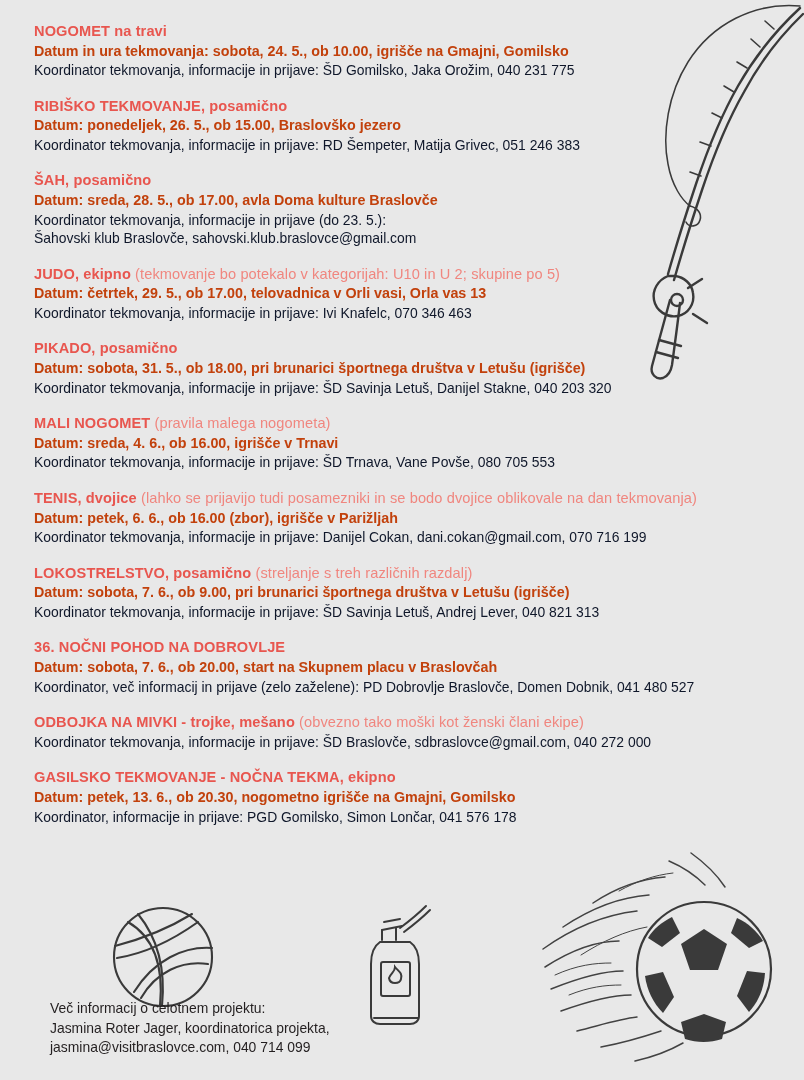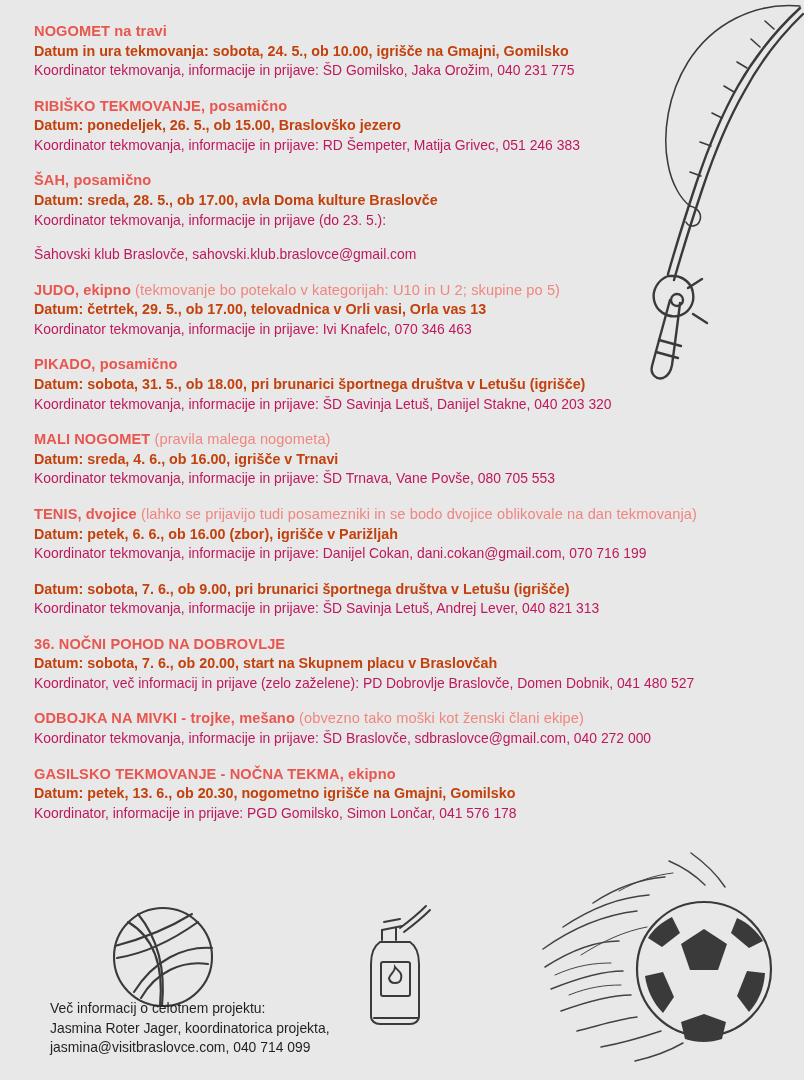--- a/index.html
+++ b/index.html
@@ -75,24 +75,24 @@
     font-size: 14.3px;
     line-height: 1.3;
     font-weight: bold;
     color: #c2410c;
     margin-bottom: 1px;
   }
   .ev-info {
     font-size: 13.9px;
     line-height: 1.33;
     font-weight: normal;
-    color: #be185d;
+    color: #0f172a;
     max-width: 700px;
   }
-  .ev-info .line2 { display: block; margin-top: 16px; }
+  .ev-info .line2 { display: block; }
 
   .footer {
     position: absolute;
     left: 50px;
     bottom: 22px;
     z-index: 3;
     font-size: 13.9px;
     line-height: 1.42;
     color: #231f20;
   }
@@ -235,20 +235,21 @@
     <div class="ev-info"><span>Koordinator tekmovanja, informacije in prijave: ŠD Trnava, Vane Povše, 080 705 553</span><span class="line2"></span></div>
   </div>
 
   <div class="event">
     <div class="ev-title"><span>TENIS,</span><span> dvojice</span><span class="note"> (lahko se prijavijo tudi posamezniki in se bodo dvojice oblikovale na dan tekmovanja)</span></div>
     <div class="ev-date">Datum: petek, 6. 6., ob 16.00 (zbor), igrišče v Parižljah</div>
     <div class="ev-info"><span>Koordinator tekmovanja, informacije in prijave: Danijel Cokan, dani.cokan@gmail.com, 070 716 199</span><span class="line2"></span></div>
   </div>
 
   <div class="event">
+    <div class="ev-title"><span>LOKOSTRELSTVO,</span><span> posamično</span><span class="note"> (streljanje s treh različnih razdalj)</span></div>
     <div class="ev-date">Datum: sobota, 7. 6., ob 9.00, pri brunarici športnega društva v Letušu (igrišče)</div>
     <div class="ev-info"><span>Koordinator tekmovanja, informacije in prijave: ŠD Savinja Letuš, Andrej Lever, 040 821 313</span><span class="line2"></span></div>
   </div>
 
   <div class="event">
     <div class="ev-title"><span>36. NOČNI POHOD NA DOBROVLJE</span><span></span><span class="note"></span></div>
     <div class="ev-date">Datum: sobota, 7. 6., ob 20.00, start na Skupnem placu v Braslovčah</div>
     <div class="ev-info"><span>Koordinator, več informacij in prijave (zelo zaželene): PD Dobrovlje Braslovče, Domen Dobnik, 041 480 527</span><span class="line2"></span></div>
   </div>
 

